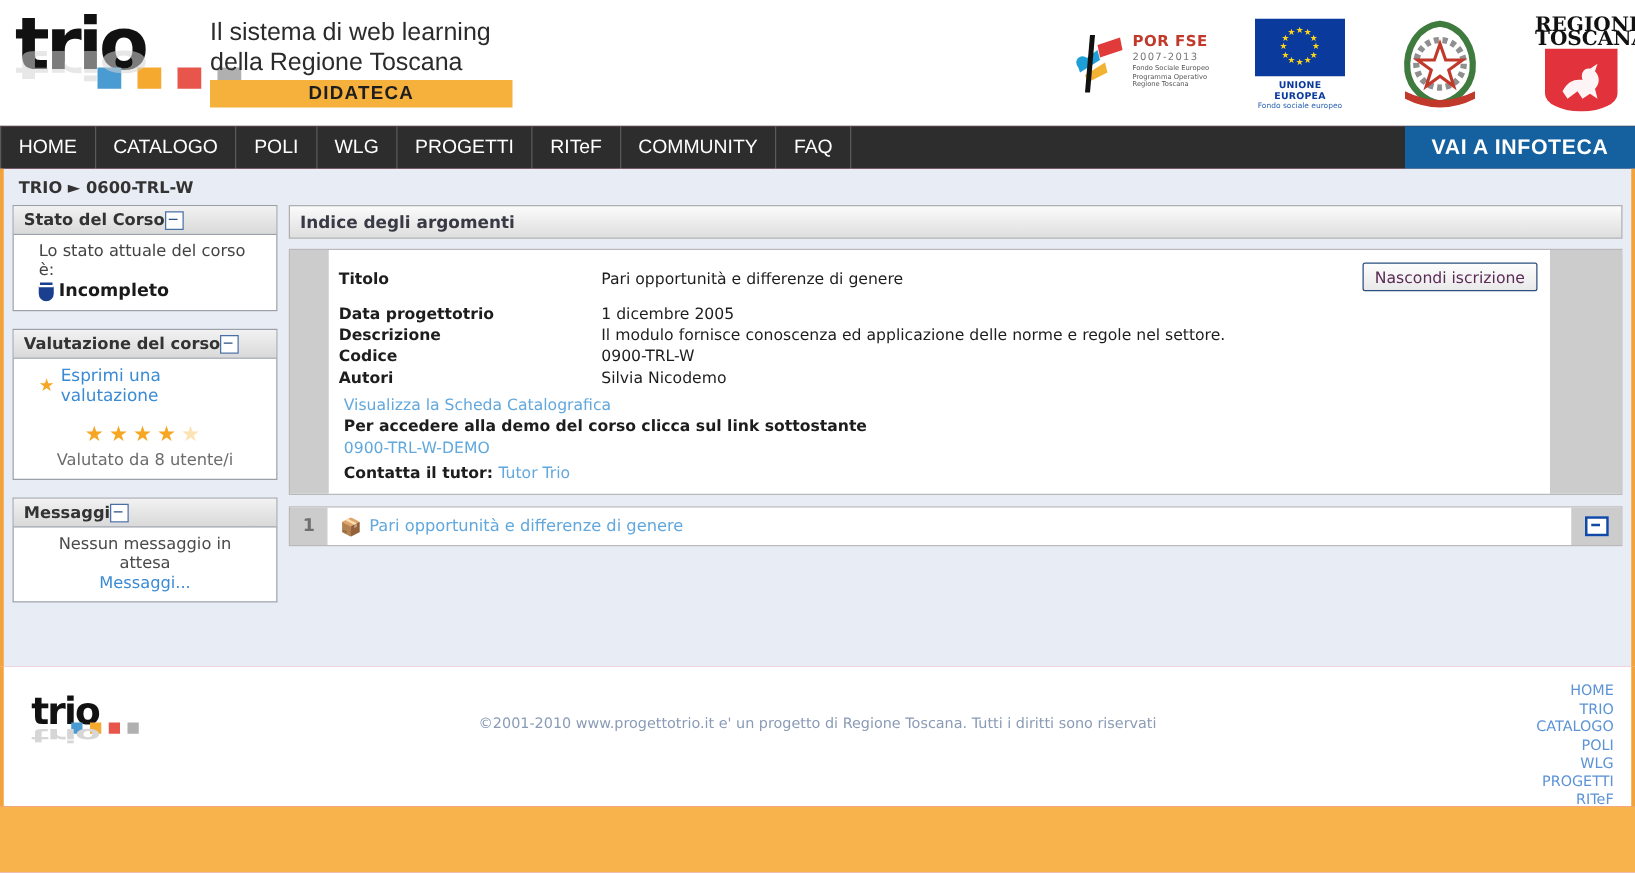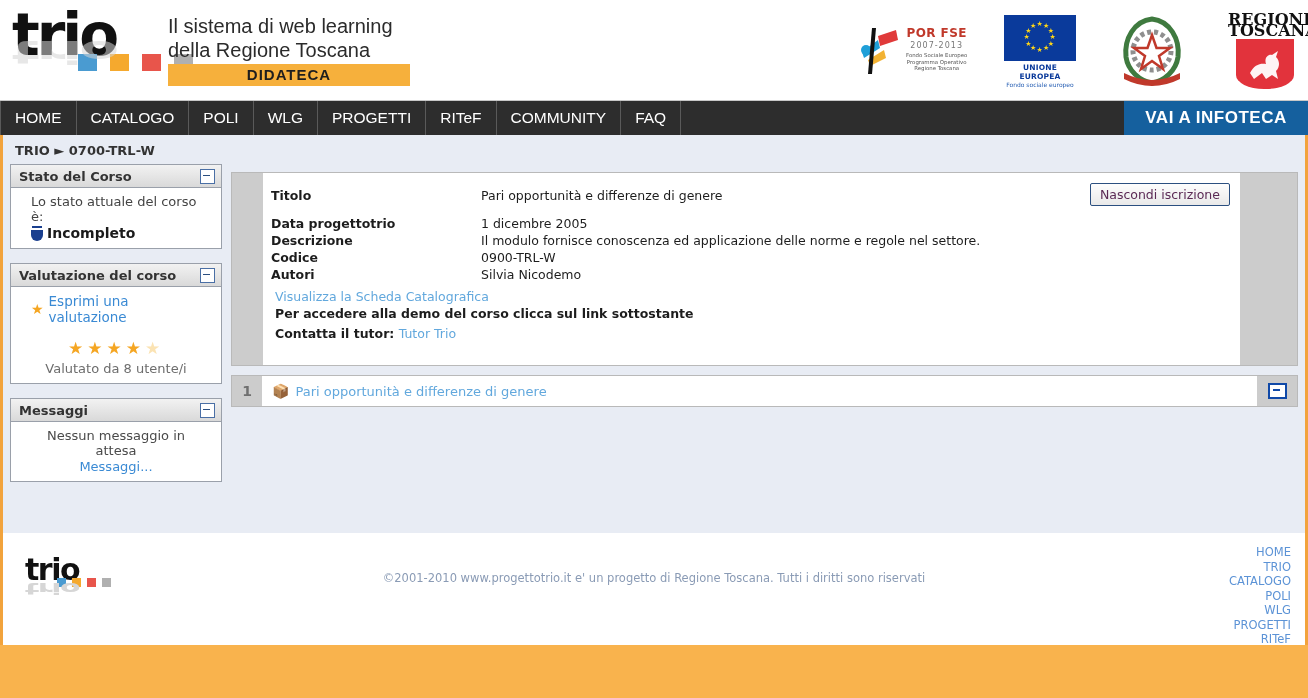--- a/index.html
+++ b/index.html
@@ -66,21 +66,21 @@
     font-size: 15px; font-weight: bold;
     letter-spacing: 1px;
     line-height: 22px;
     font-family: "Liberation Sans", sans-serif;
   }
 
   
   .logos { position: absolute; right: 6px; top: 8px; height: 86px; display: flex; align-items: center; gap: 34px; }
   .logo-fse { position: relative; width: 112px; height: 62px; }
   .fse-mark { position:absolute; left:0; top:6px; width:44px; height:50px; }
-  .fse-txt { position: absolute; left: 48px; top: 6px; text-align: center; }
+  .fse-txt { position: absolute; left: 48px; top: 6px; }
   .fse-title { color: #c0392b; font-weight: bold; font-size: 12px; letter-spacing: .4px; }
   .fse-years { color: #777; font-size: 8px; letter-spacing: 1px; margin-top: 1px;}
   .fse-sub { color: #555; font-size: 5.4px; line-height: 6.6px; margin-top: 2px; }
   .logo-eu { width: 72px; }
   .eu-flag { width: 72px; height: 46px; background: #0a3a9b; position: relative; }
   .eu-star {
     position: absolute; color: #ffd617; font-size: 7px; line-height: 7px;
   }
   .eu-cap { text-align:center; font-size: 7.5px; color:#0a3a9b; font-weight:bold; margin-top:2px; letter-spacing:.2px;}
   .eu-cap2 { text-align:center; font-size: 6px; color:#2b62b5; margin-top:0px;}
@@ -161,21 +161,21 @@
   .sidebar { width: 212px; margin-left: 7px; }
   .panel {
     background: #ffffff;
     border: 1px solid #9aa0aa;
     margin-bottom: 14px;
   }
   .panel-head {
     background: linear-gradient(#f2f2f2, #d9d9d9);
     border-bottom: 1px solid #9aa0aa;
     height: 22px;
-    display: flex; align-items: center; justify-content: space-between;
+    display: flex; align-items: center; 
     padding: 0 6px 0 8px;
     font-size: 13px; font-weight: bold; color: #333;
     font-family: "DejaVu Sans", sans-serif;
   }
   .collapse-btn {
     width: 13px; height: 13px;
     border: 1px solid #4a6fa5;
     background: #ffffff;
     position: relative; cursor: pointer;
   }
@@ -401,21 +401,21 @@
     <div class="nav-item">WLG</div>
     <div class="nav-item">PROGETTI</div>
     <div class="nav-item">RITeF</div>
     <div class="nav-item">COMMUNITY</div>
     <div class="nav-item">FAQ</div>
     <div class="spacer"></div>
     <div class="infoteca">VAI A INFOTECA</div>
   </div>
 
   <div class="content">
-    <div class="breadcrumb">TRIO ► 0700-TRL-W</div>
+    <div class="breadcrumb">TRIO ► 0600-TRL-W</div>
 
     <div class="cols">
 
       <div class="sidebar">
 
         <div class="panel">
           <div class="panel-head">
             <span>Stato del Corso</span>
             <span class="collapse-btn"></span>
           </div>
@@ -454,20 +454,21 @@
             <div class="msg-none">Nessun messaggio in attesa</div>
             <div class="msg-link">
               <a href="#">Messaggi...</a>
             </div>
           </div>
         </div>
 
       </div>
 
       <div class="main">
+        <div class="main-head">Indice degli argomenti</div>
 
         <div class="detail-box">
           <div class="gutter-l"></div>
           <div class="detail-mid">
             <button class="btn-hide">Nascondi iscrizione</button>
             <table class="meta">
               <tbody>
                   <tr class="first">
                 <td class="k">Titolo</td>
                 <td>Pari opportunità e differenze di genere</td>
@@ -489,20 +490,23 @@
                 <td>Silvia Nicodemo</td>
               </tr>
             </tbody>
               </table>
 
             <div class="extras">
               <div class="row">
                 <a href="#">Visualizza la Scheda Catalografica</a>
               </div>
               <div class="row b">Per accedere alla demo del corso clicca sul link sottostante</div>
+              <div class="row">
+                <a href="#">0900-TRL-W-DEMO</a>
+              </div>
               <div class="tutor">
                 <span>Contatta il tutor:</span>
                 <a href="#">Tutor Trio</a>
               </div>
             </div>
           </div>
           <div class="gutter-r"></div>
         </div>
 
         <div class="topic-row">

